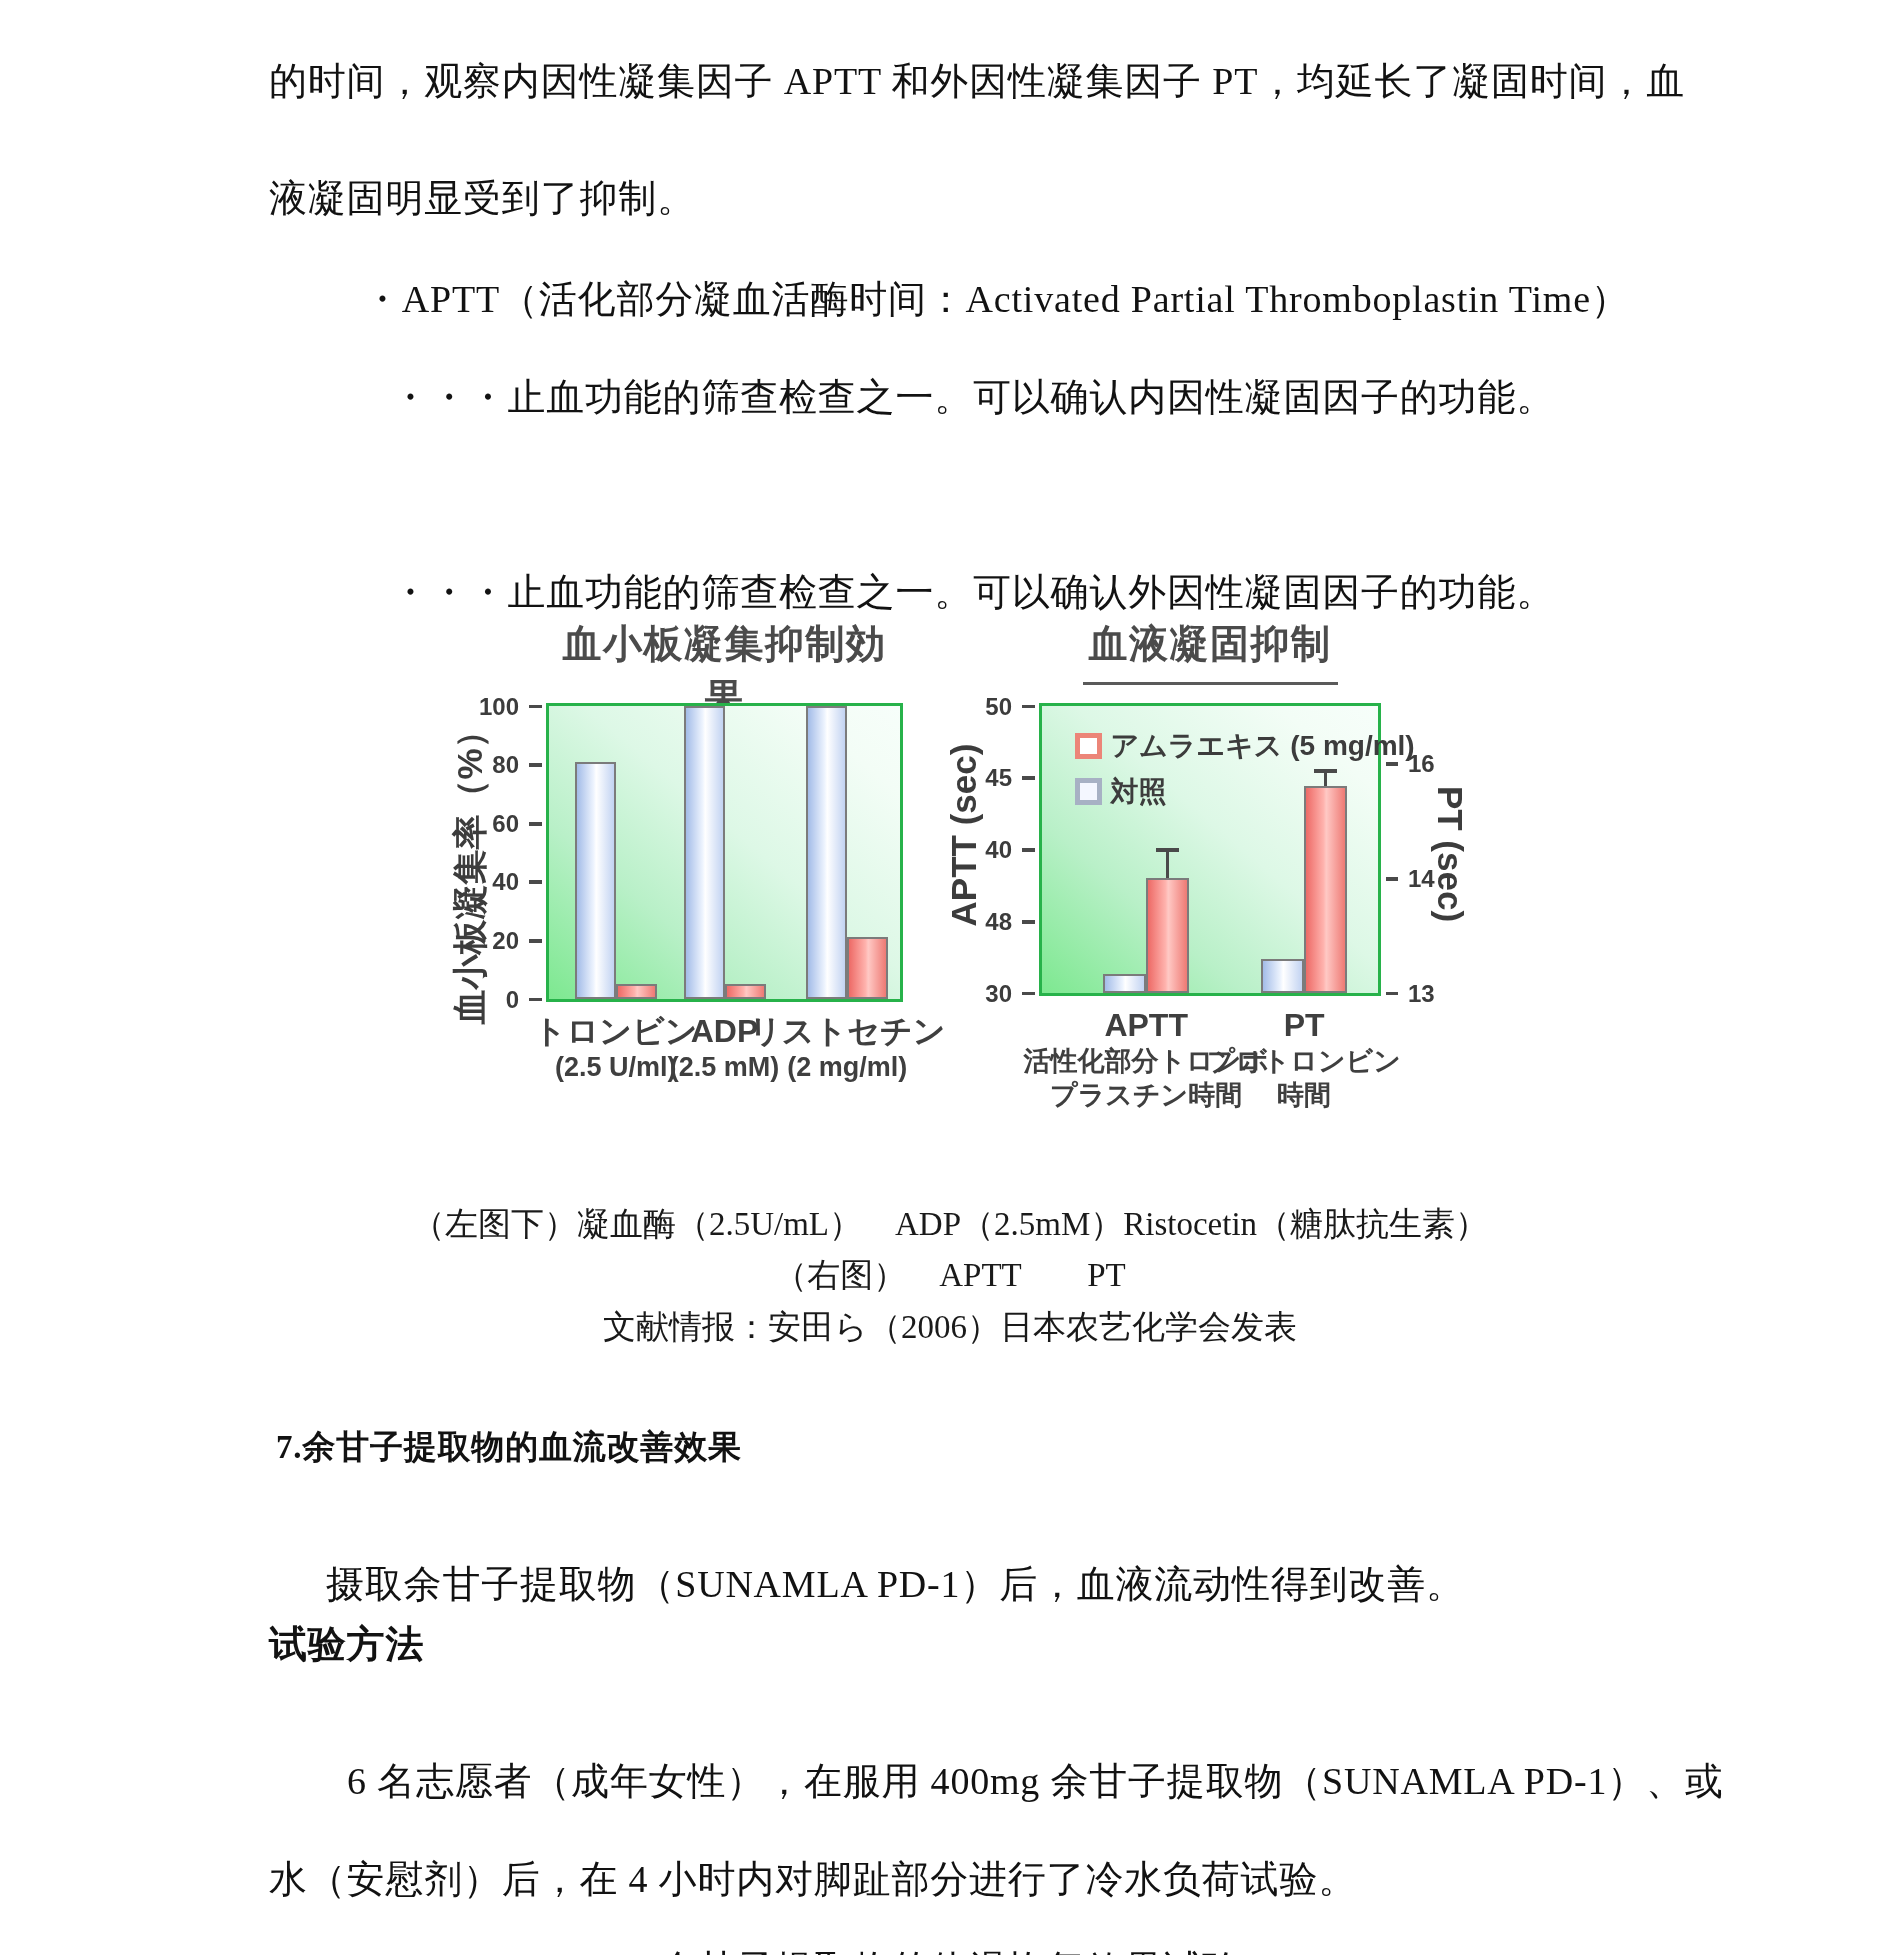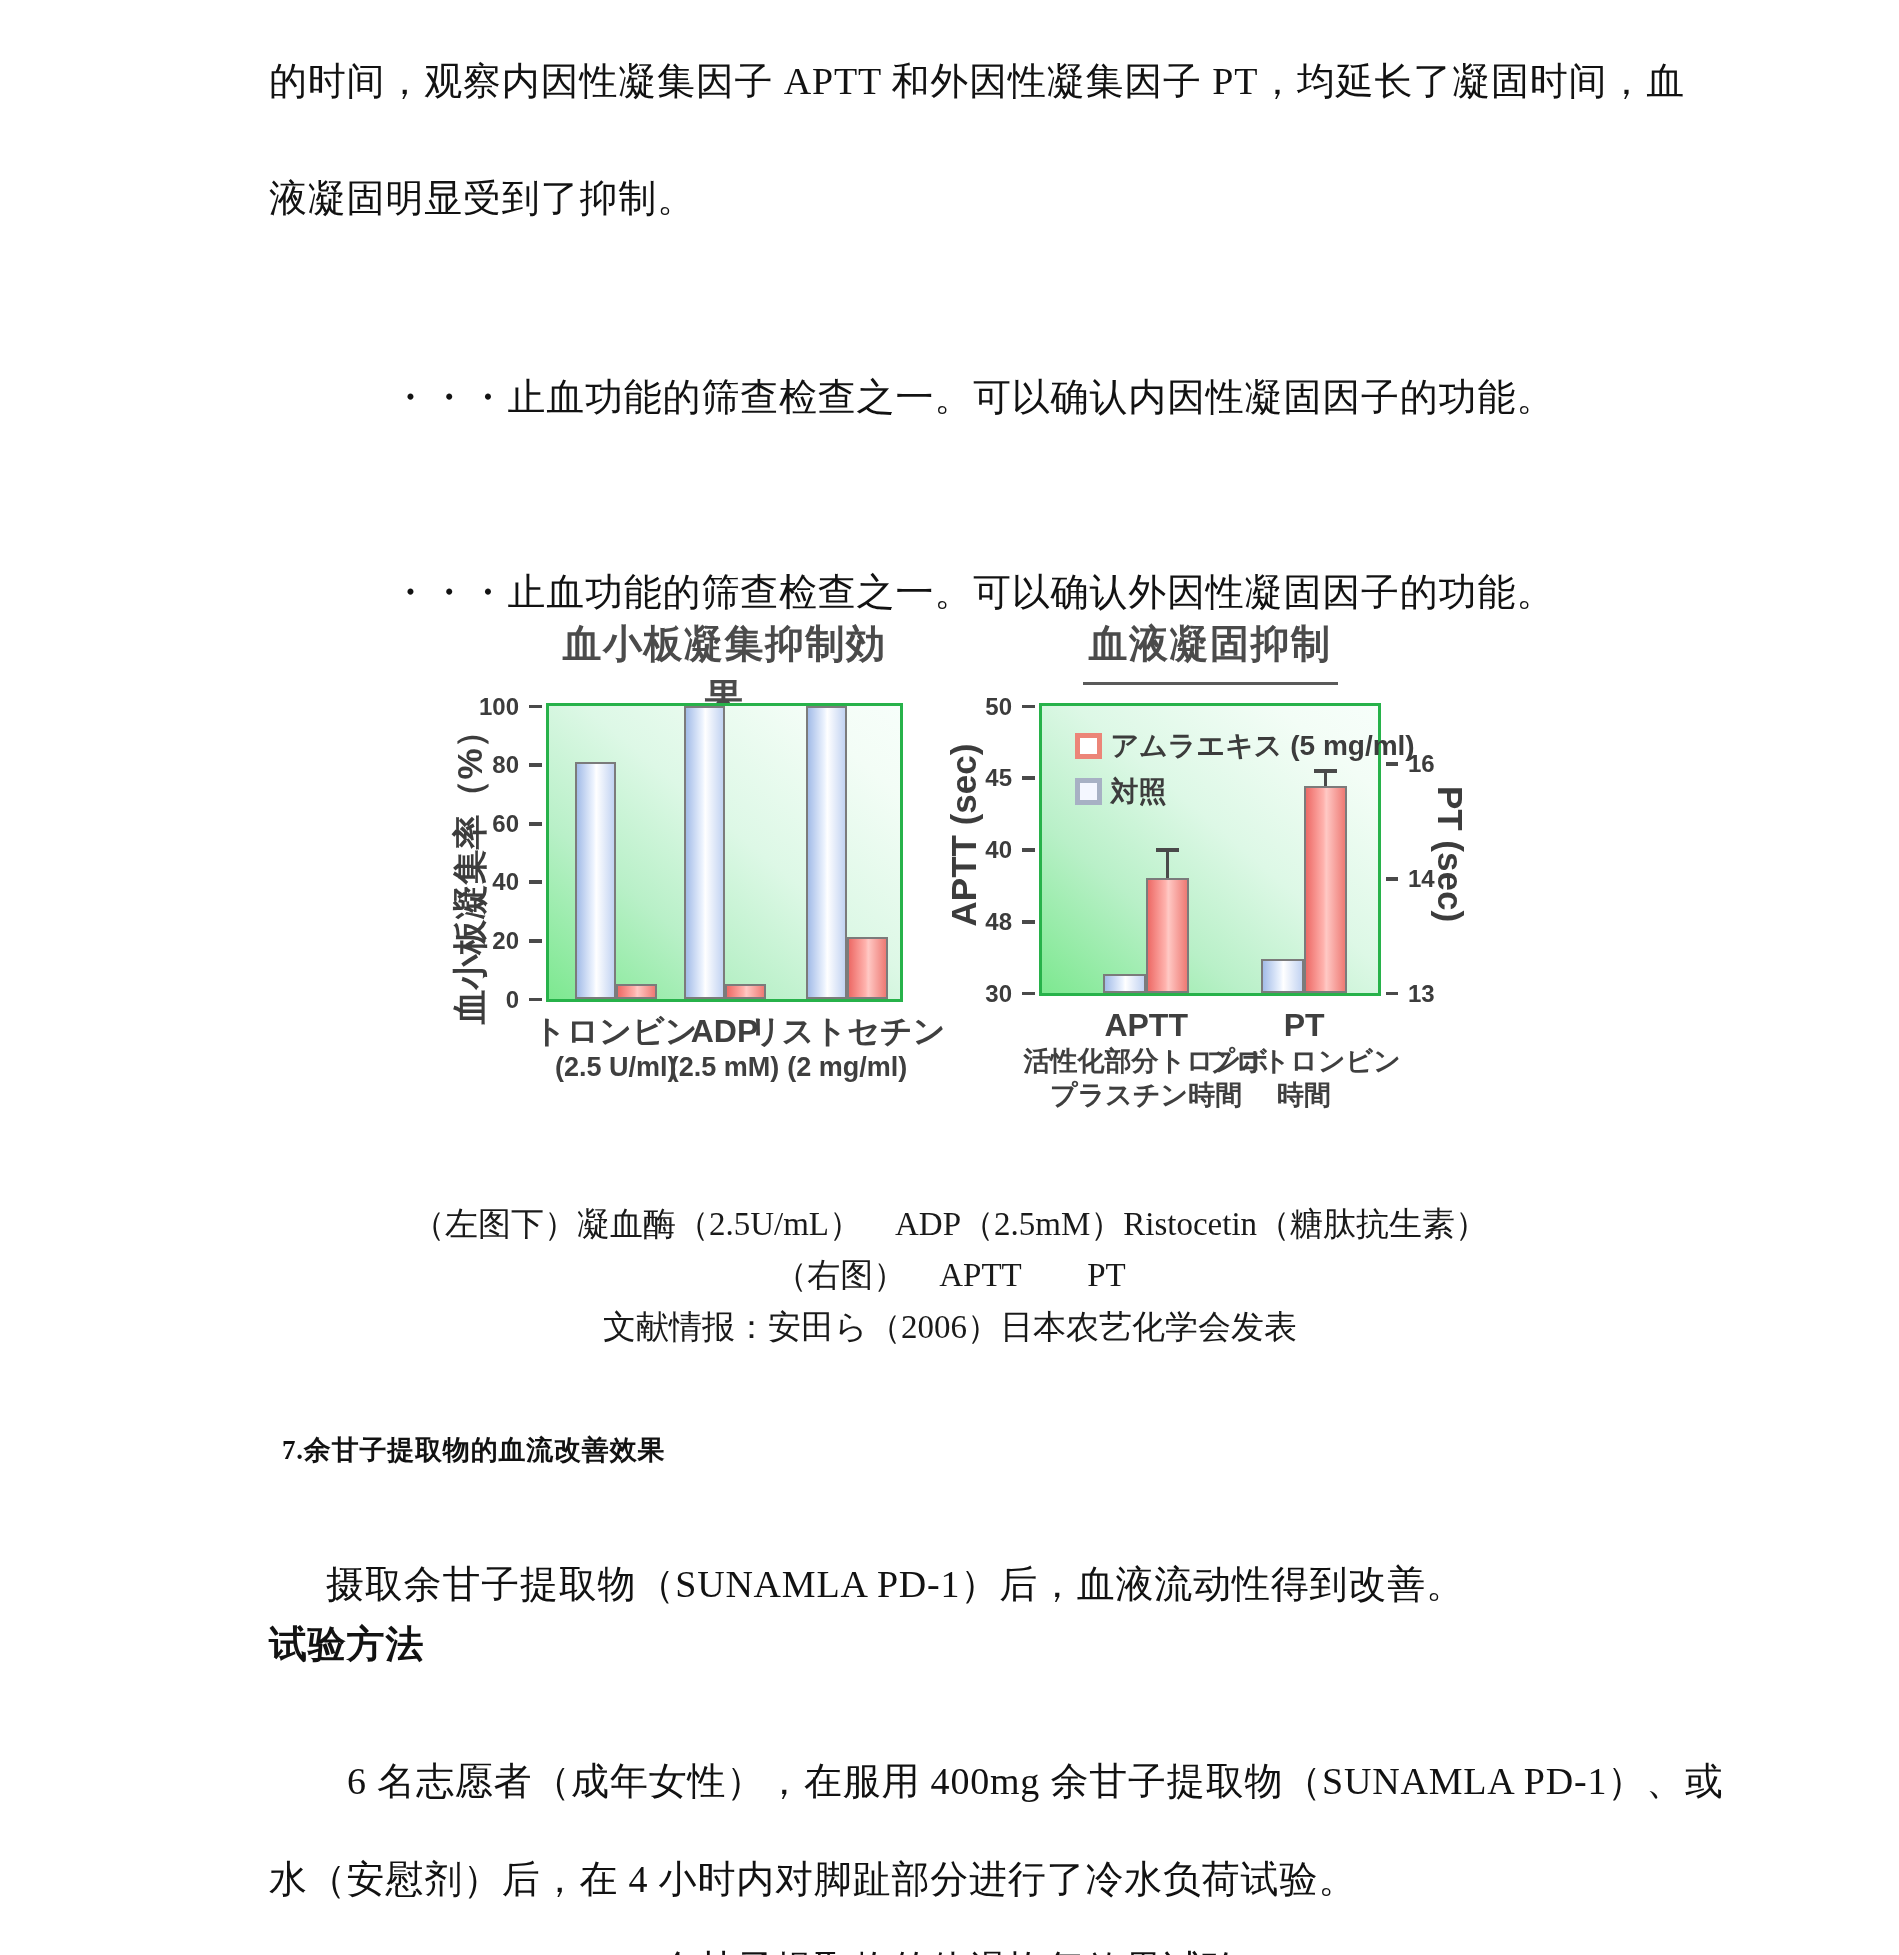--- a/index.html
+++ b/index.html
@@ -133,20 +133,21 @@
   }
 </style>
 </head>
 <body>
 
 <div class="page">
 
   <p class="tline" style="left:269px;top:21px;">的时间，观察内因性凝集因子 APTT 和外因性凝集因子 PT，均延长了凝固时间，血</p>
   <p class="tline" style="left:269px;top:138px;">液凝固明显受到了抑制。</p>
 
+  <p class="tline" style="left:363px;top:239px;">・APTT（活化部分凝血活酶时间：Activated Partial Thromboplastin Time）</p>
   <p class="tline" style="left:391px;top:337px;">・・・止血功能的筛查检查之一。可以确认内因性凝固因子的功能。</p>
   <p class="tline" style="left:391px;top:532px;">・・・止血功能的筛查检查之一。可以确认外因性凝固因子的功能。</p>
 
   <div class="figure">
 
     <div class="chart-title" style="left:140px;width:357px;">
       <span>血小板凝集抑制効果</span>
     </div>
     <div class="vlabel" style="left:64px;top:252px;">血小板凝集率（%）</div>
     <div class="plot" id="plotL" style="left: 140px; top: 86px; width: 357px; height: 299px; border-color: rgb(39, 178, 74);">
@@ -233,21 +234,21 @@
           <div>時間</div>
         </div>
       </div>
   </div>
 
 
   <div class="fig-caption" style="top:1202px;">（左图下）凝血酶（2.5U/mL）　ADP（2.5mM）Ristocetin（糖肽抗生素）</div>
   <div class="fig-caption" style="top:1253px;">（右图）　APTT　　PT</div>
   <div class="fig-caption" style="top:1305px;">文献情报：安田ら（2006）日本农艺化学会发表</div>
 
-  <h2 class="tline bold" style="left:269px;top:1421px;font-size:27px;margin:13px;">7.余甘子提取物的血流改善效果</h2>
+  <h2 class="tline bold" style="left:269px;top:1421px;font-size:33px;margin:7px;">7.余甘子提取物的血流改善效果</h2>
   <p class="tline" style="left:326px;top:1524px;">摄取余甘子提取物（SUNAMLA PD-1）后，血液流动性得到改善。</p>
 
   <h3 class="tline bold" style="left:269px;top:1622px;font-size:38px;margin:0;">试验方法</h3>
   <p class="tline" style="left:347px;top:1721px;">6 名志愿者（成年女性），在服用 400mg 余甘子提取物（SUNAMLA PD-1）、或</p>
   <p class="tline" style="left:269px;top:1819px;">水（安慰剂）后，在 4 小时内对脚趾部分进行了冷水负荷试验。</p>
 
   <p class="tline centered" style="top:1909px;">余甘子提取物的体温恢复效果试验</p>
 
 </div>
 

